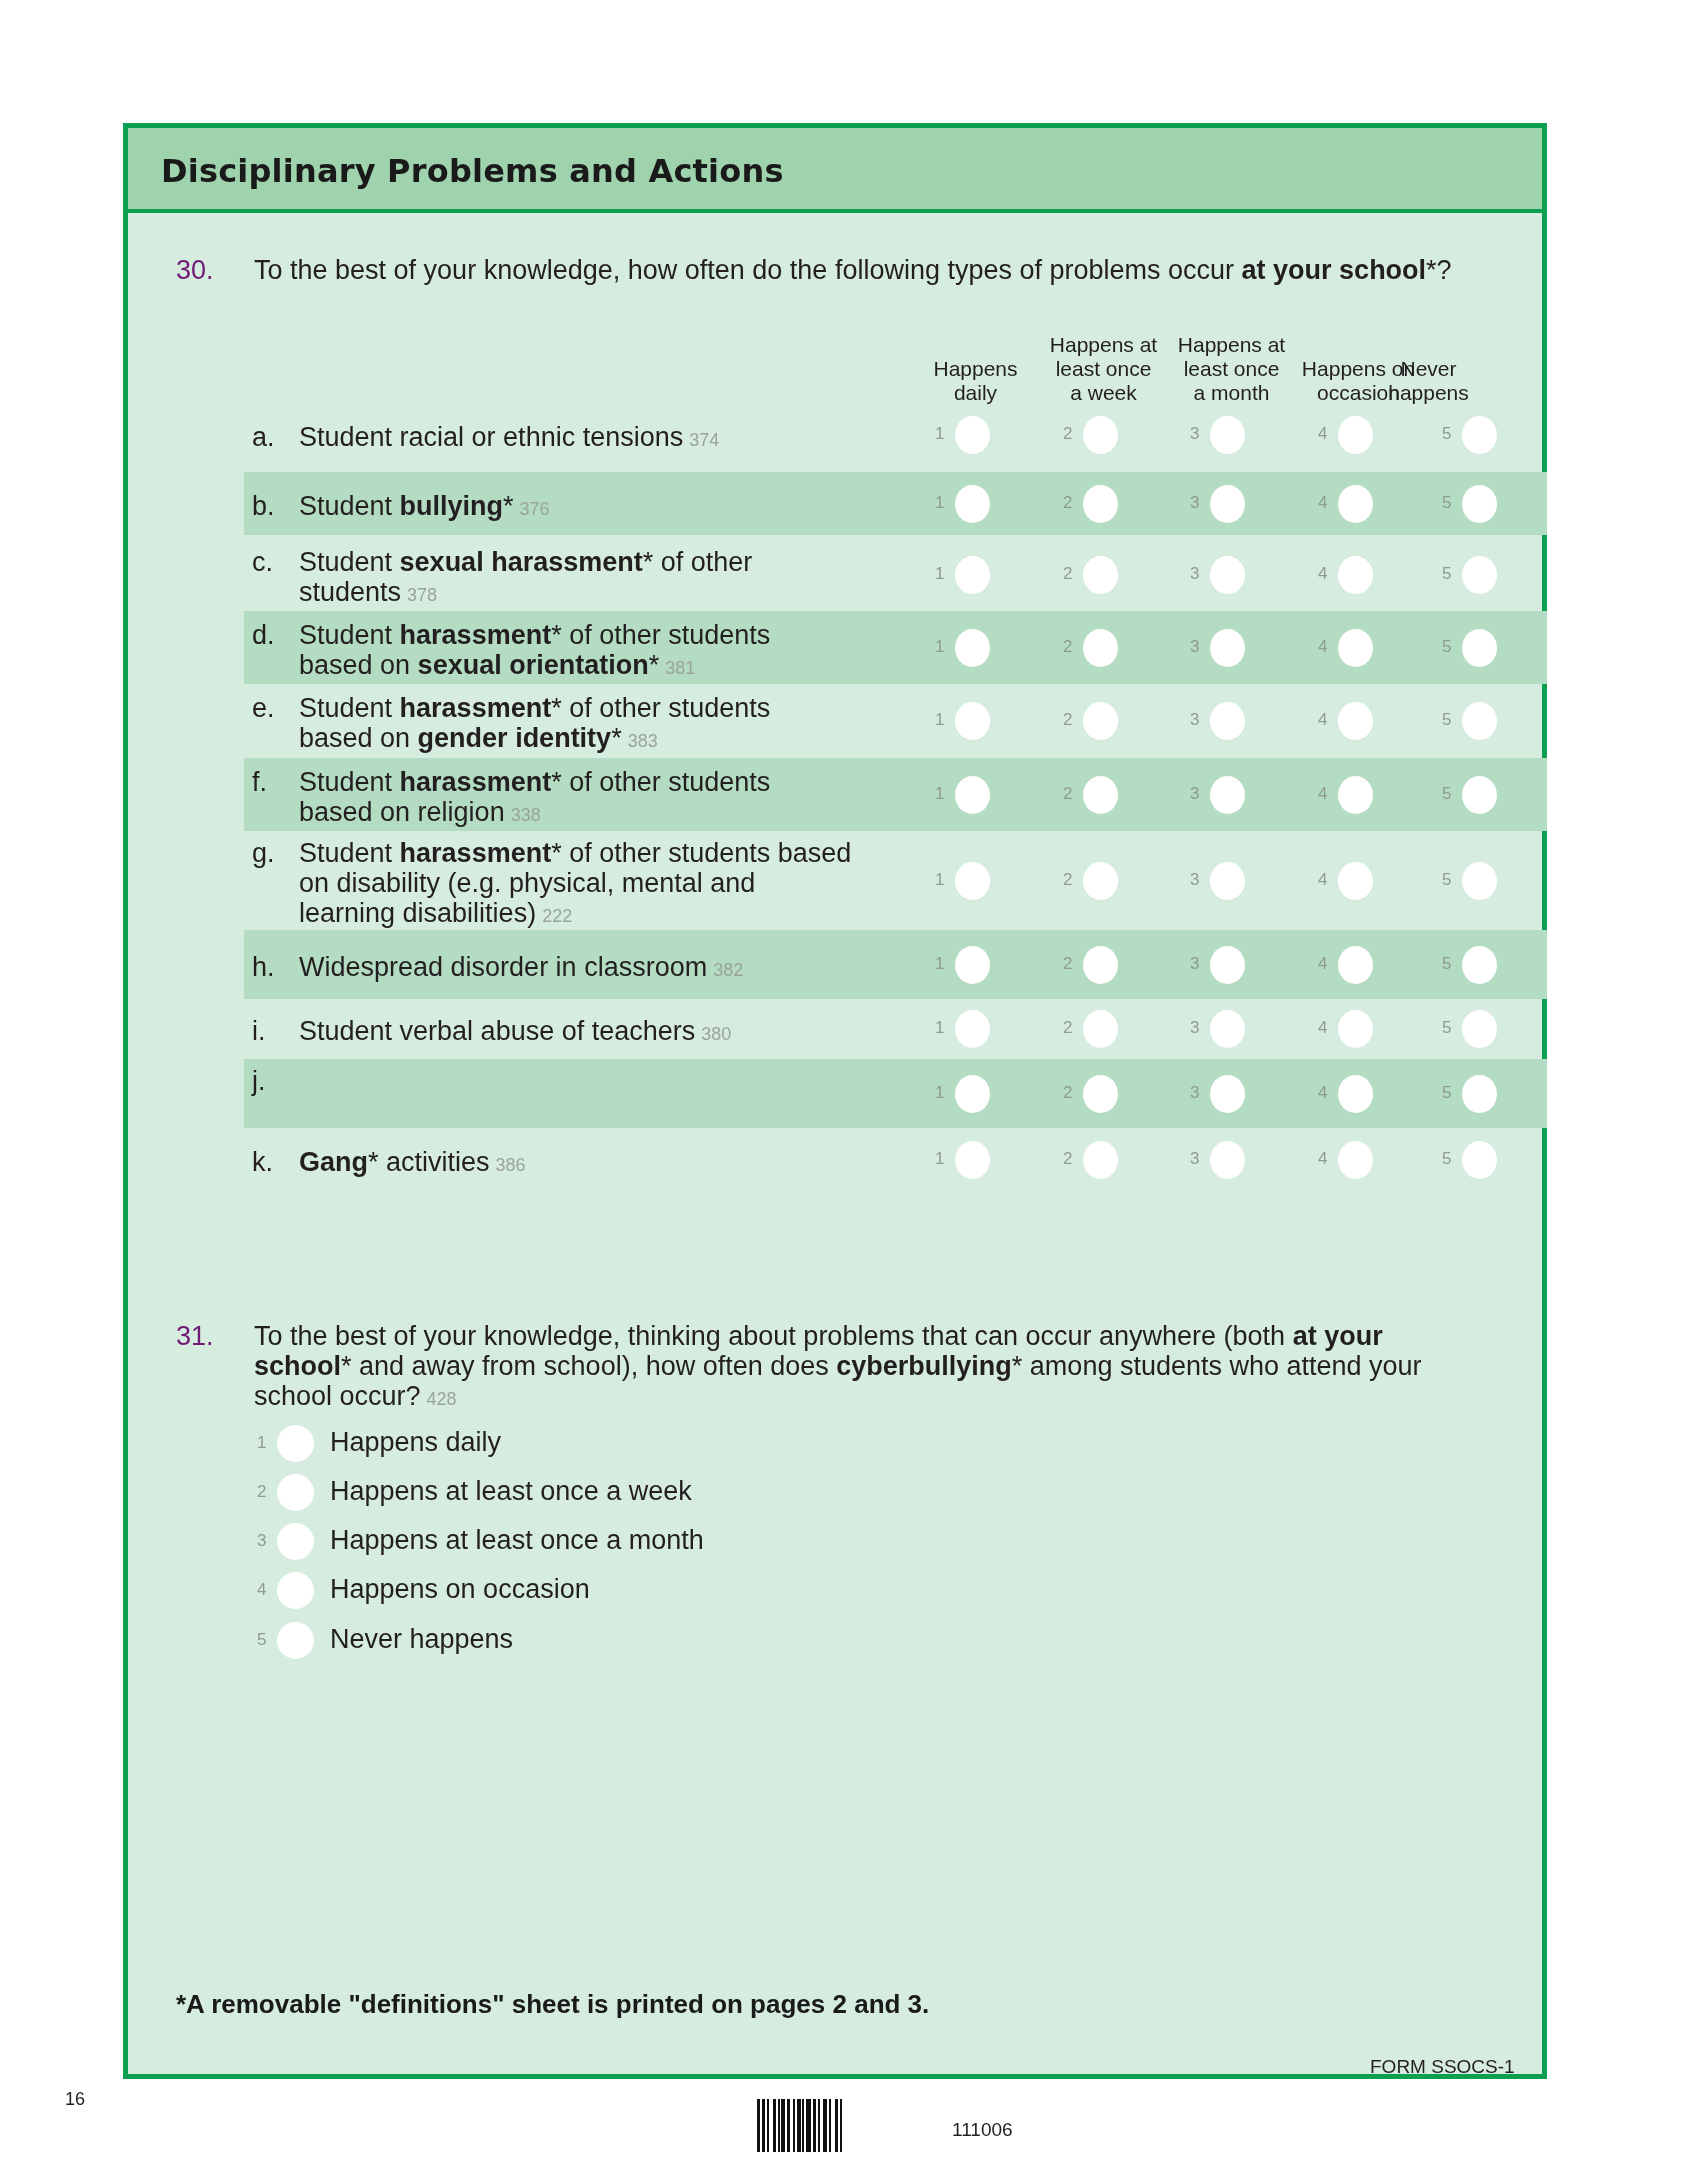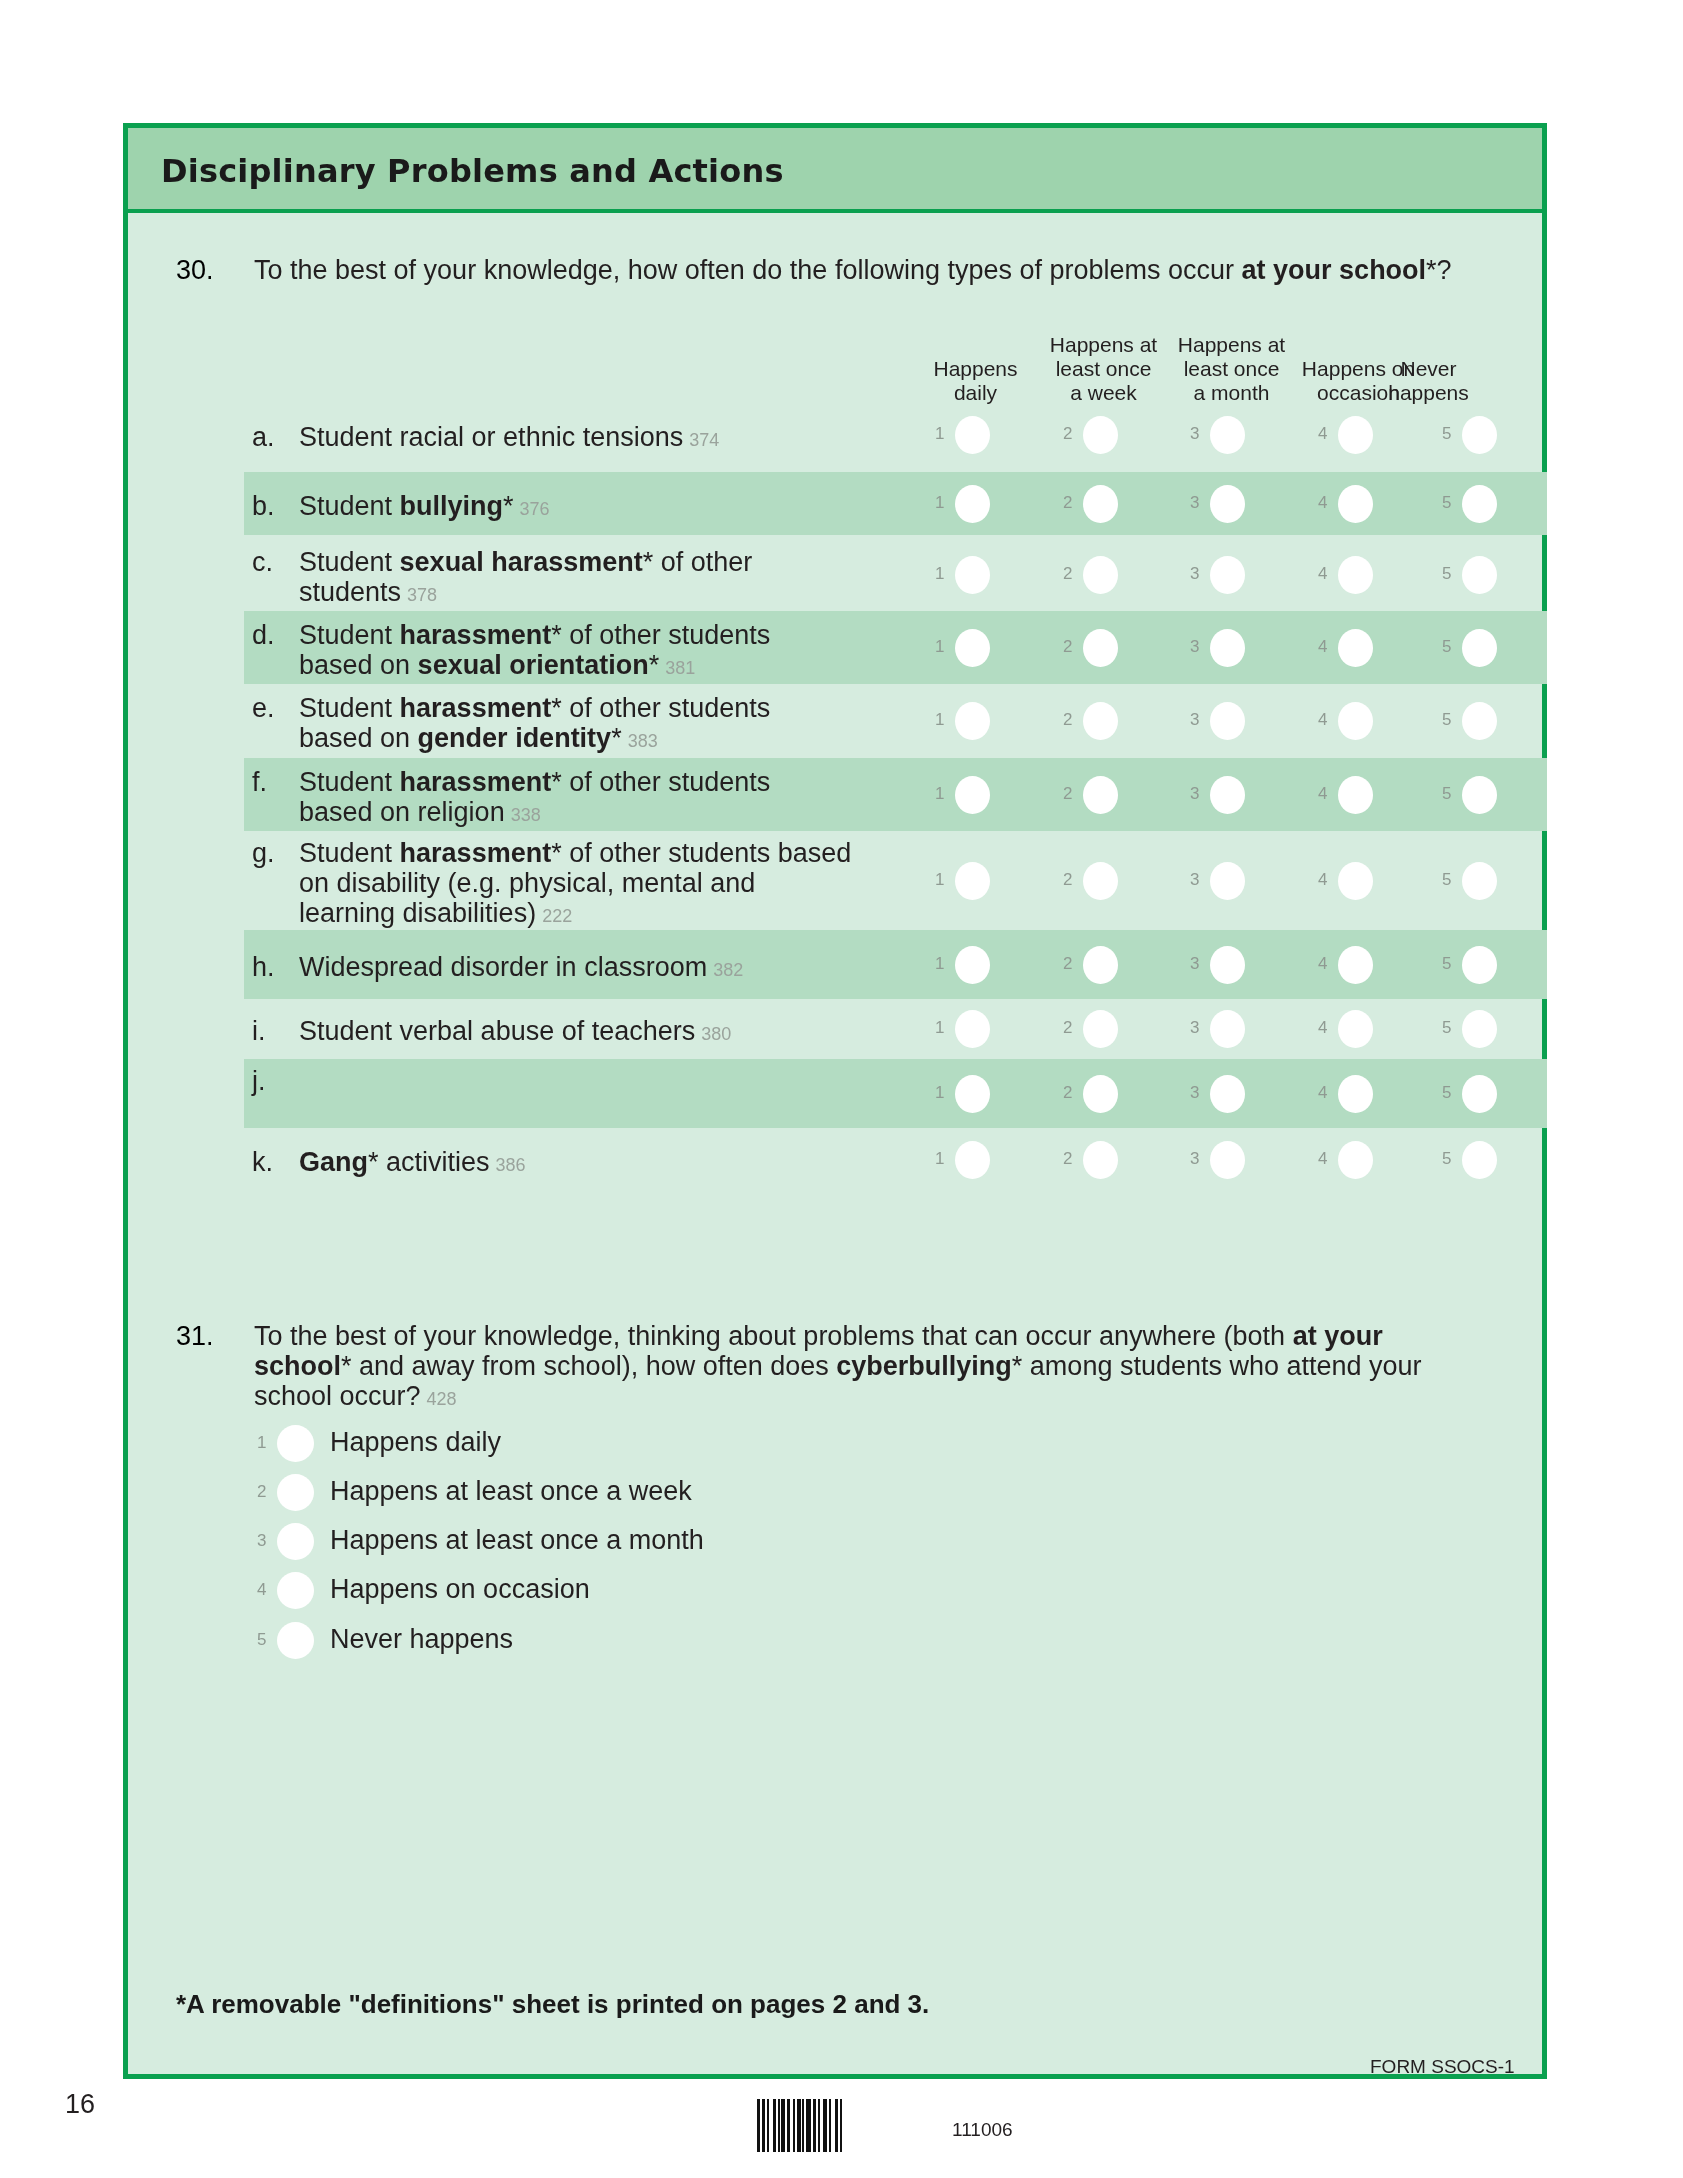--- a/index.html
+++ b/index.html
@@ -13,21 +13,21 @@
   .header {
     position: absolute; left: 0; top: 0; right: 0; height: 85px;
     background: #9ed3ad; border-bottom: 4px solid #0aa04f;
   }
   .header-title {
     position: absolute; left: 33px; top: 24px;
     font-family: "DejaVu Sans", sans-serif; font-weight: bold; font-size: 32px;
     letter-spacing: 0.2px; color: #1a1a1a; text-align: right;
   }
 
-  .q-num { position: absolute; font-size: 27px; color: #000000; }
+  .q-num { position: absolute; font-size: 27px; color: #701a75; }
   .q-text { position: absolute; font-size: 27px; line-height: 30px; color: #231f20; }
   b { font-weight: bold; }
   .code { color: #9aa39c; font-size: 18px; margin-left: 6px; }
 
   .col-head {
     position: absolute; top: 204px; width: 129px; text-align: center;
     font-size: 21px; line-height: 24px; color: #231f20;
     height: 73px; display: flex; align-items: flex-end; justify-content: center;
   }
 
@@ -47,21 +47,21 @@
 
   .q31-opt { position: absolute; left: 129px; height: 40px; width: 594px; }
   .q31-opt .n { position: absolute; left: 0; top: 8px; font-size: 17px; color: #8f9a92; }
   .q31-opt .bubble { position: absolute; left: 20px; top: 0; width: 37px; height: 37px; border-radius: 50%; background: #fff; }
   .q31-opt .lbl { position: absolute; left: 73px; top: 2px; font-size: 27px; color: #231f20; white-space: nowrap; }
 
   .footnote {
     position: absolute; left: 48px; top: 1861px; font-size: 26px; font-weight: bold; color: #1a1a1a;
   }
 
-  .page-num { position: absolute; left: 65px; top: 2089px; font-size: 27px; color: #231f20; }
+  .page-num { position: absolute; left: 65px; top: 2089px; font-size: 18px; color: #231f20; }
   .form-id { position: absolute; left: 1370px; top: 2056px; font-size: 19px; color: #231f20; }
   .barcode { position: absolute; left: 757px; top: 2099px; width: 178px; height: 53px; display: flex; align-items: stretch; gap: 0; }
   .barcode span { display: block; background: #111; height: 100%; }
   .barcode-num { position: absolute; left: 952px; top: 2119px; font-size: 19px; color: #231f20; }
 </style>
 </head>
 <body>
 
 <div class="frame">
   <div class="header">

